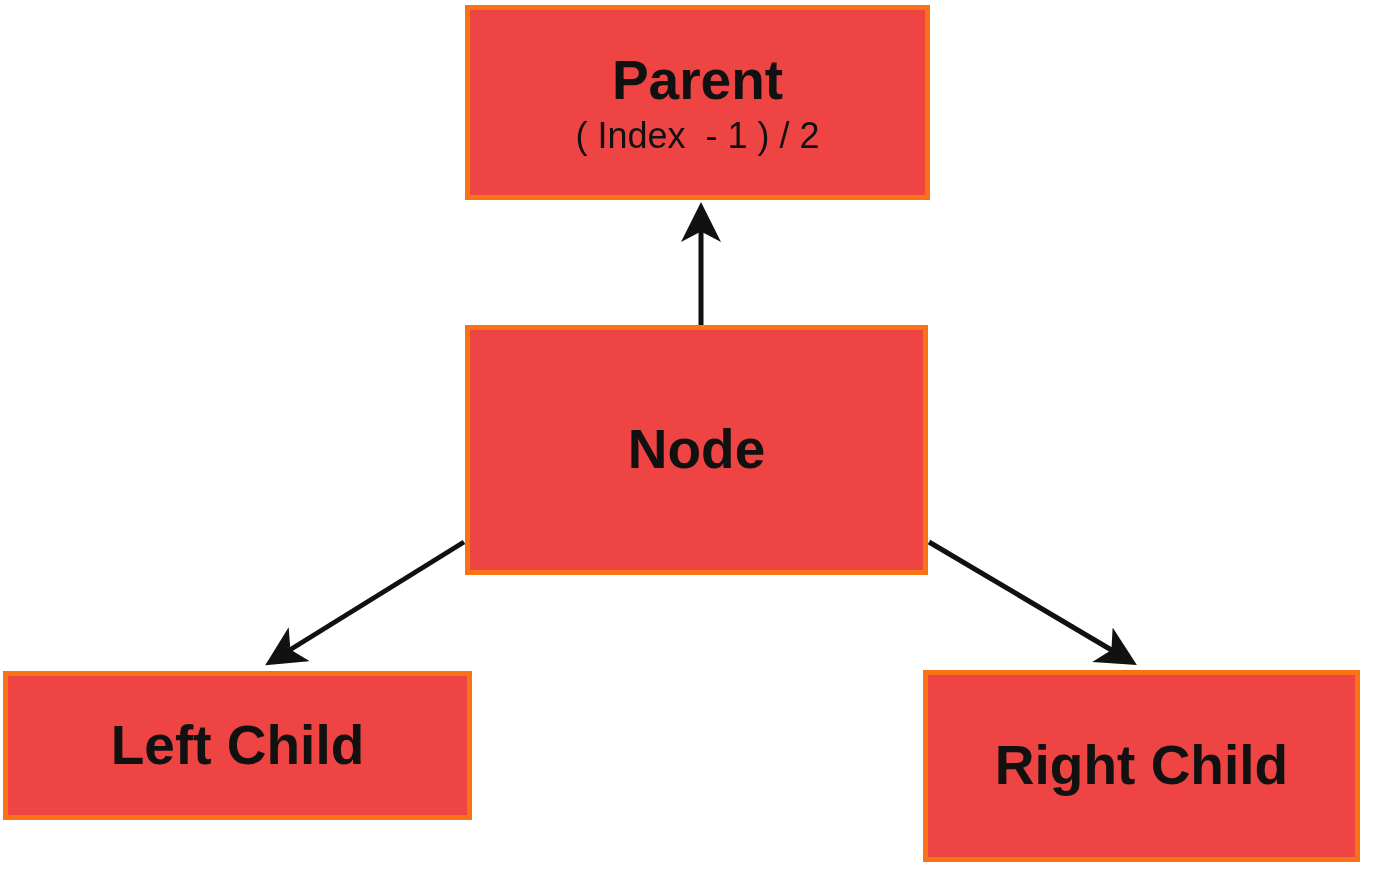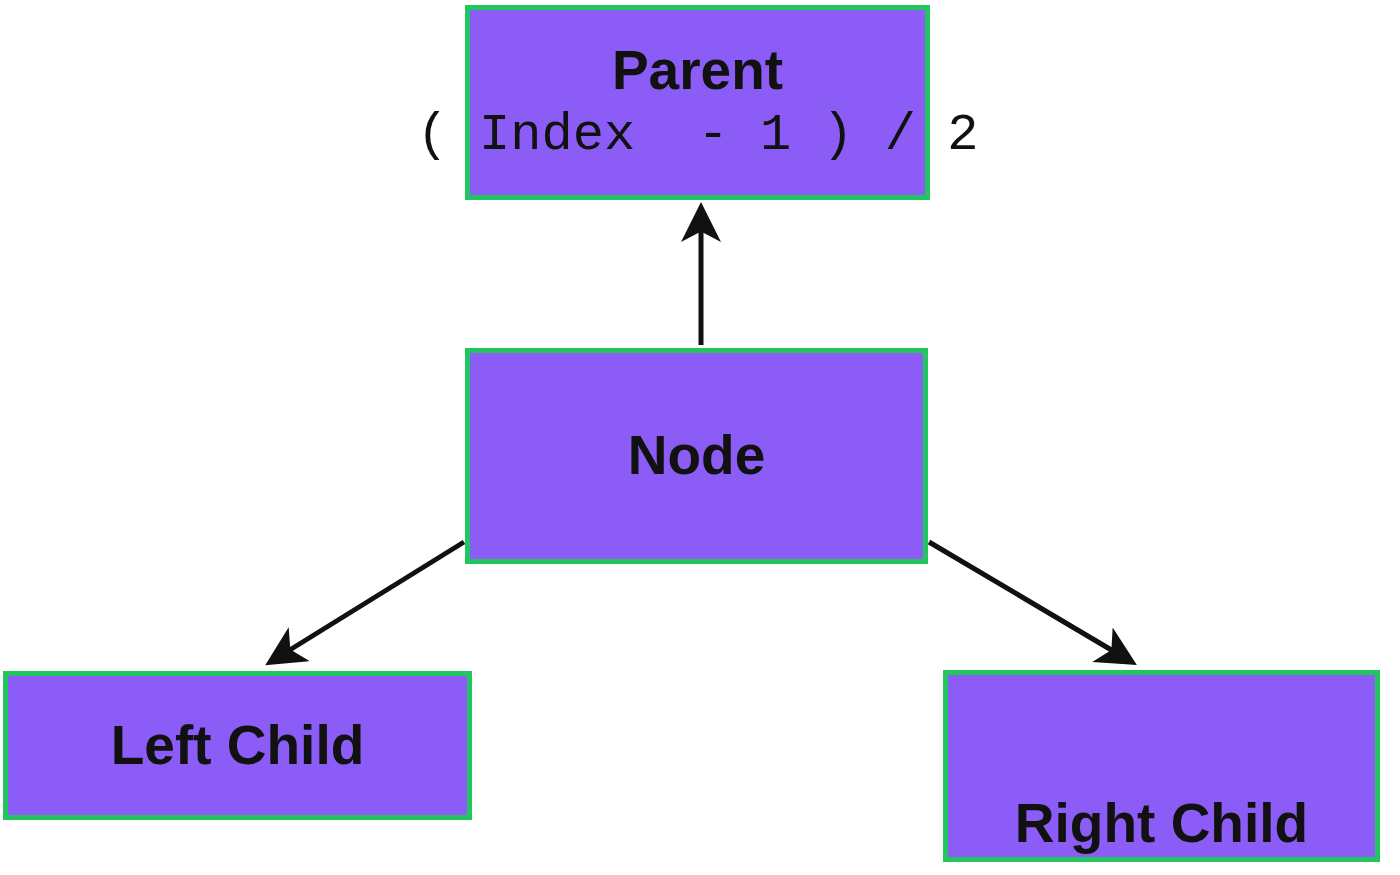--- a/index.html
+++ b/index.html
@@ -19,45 +19,44 @@
     position: absolute;
     left: 0;
     top: 0;
     width: 1400px;
     height: 875px;
     pointer-events: none;
   }
   .node-box {
     position: absolute;
     box-sizing: border-box;
-    border: 5px solid #22c55e;
-    background: #8b5cf6;
+    border: 5px solid #f97316;
+    background: #ef4444;
     display: flex;
     flex-direction: column;
     align-items: center;
     justify-content: center;
     text-align: center;
     color: #111111;
     line-height: 1.22;
   }
   .node-title {
     font-weight: bold;
     font-size: 55px;
     white-space: pre;
   }
   .node-formula {
     font-weight: normal;
-    font-size: 52px;
+    font-size: 36px;
     white-space: pre;
-    font-family: Liberation Mono, monospace;
   }
   .box-parent      { left: 465px; top: 5px;   width: 465px; height: 195px; }
-  .box-node        { left: 465px; top: 348px; width: 463px; height: 216px; text-align: center; }
+  .box-node        { left: 465px; top: 325px; width: 463px; height: 250px; text-align: center; }
   .box-left-child  { left: 3px;   top: 671px; width: 469px; height: 149px; }
-  .box-right-child { left: 943px; top: 670px; width: 437px; height: 192px; justify-content: flex-end; }
+  .box-right-child { left: 923px; top: 670px; width: 437px; height: 192px; }
 </style>
 </head>
 <body>
 
 <div class="canvas">
 
   <svg class="edges-layer" viewBox="0 0 1400 875" xmlns="http://www.w3.org/2000/svg">
     <defs>
       <marker id="arrowhead" viewBox="0 0 10 10" refX="8" refY="5" markerWidth="8" markerHeight="8" orient="auto-start-reverse">
         <path d="M 0 0 L 10 5 L 0 10 L 2.6 5 Z" fill="#111111"></path>

